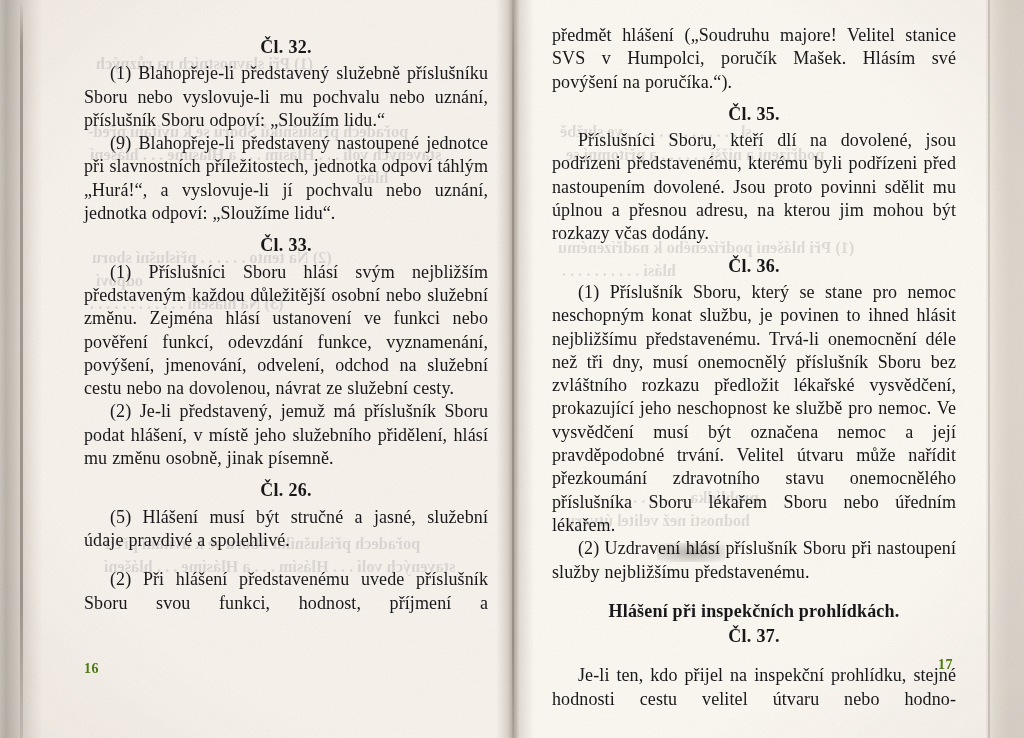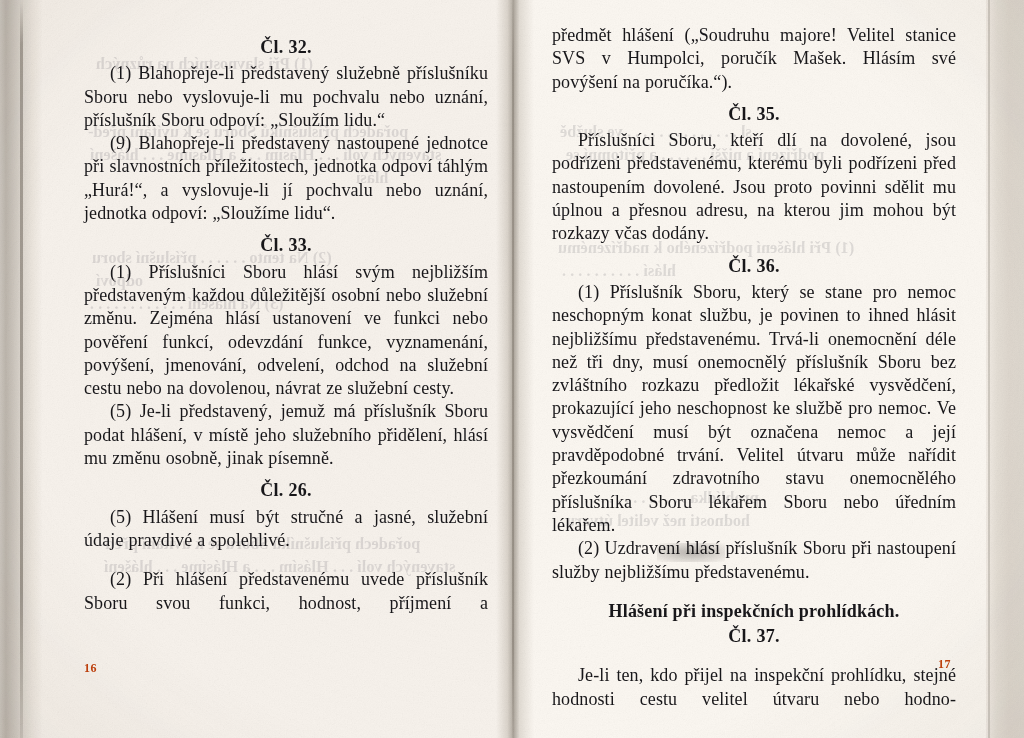--- a/index.html
+++ b/index.html
@@ -184,23 +184,23 @@
   .artno   { margin: 9px 0 3px; letter-spacing: .3px; }
   .heading { margin: 16px 0 1px; letter-spacing: .2px; }
 
   .artno.tight  { margin-top: 0; }
   .heading + .artno { margin-top: 2px; }
 
   
 
   .folio {
     position: absolute;
-    font-size: 12px;
+    font-size: 14px;
     font-weight: 700;
-    color: #c2410c;
+    color: #4d7c0f;
     letter-spacing: .5px;
   }
 
   .folio-left  { left: 84px;  top: 661px; }
   .folio-right { left: 938px; top: 657px; }
 
   
 
   .ghost {
     position: absolute;
@@ -265,21 +265,21 @@
 
     <p class="para">(1) Blahopřeje-li představený služebně příslušníku Sboru nebo vyslovuje-li mu pochvalu nebo uznání, příslušník Sboru odpoví: „Sloužím lidu.“</p>
 
     <p class="para">(9) Blahopřeje-li představený nastoupené jednotce při slavnostních příležitostech, jednotka odpoví táhlým „Hurá!“, a vyslovuje-li jí pochvalu nebo uznání, jednotka odpoví: „Sloužíme lidu“.</p>
 
 
     <div class="artno">Čl. 33.</div>
 
     <p class="para">(1) Příslušníci Sboru hlásí svým nejbližším představeným každou důležitější osobní nebo služební změnu. Zejména hlásí ustanovení ve funkci nebo pověření funkcí, odevzdání funkce, vyznamenání, povýšení, jmenování, odvelení, odchod na služební cestu nebo na dovolenou, návrat ze služební cesty.</p>
 
-    <p class="para">(5) Je-li představený, jemuž má příslušník Sboru podat hlášení, v místě jeho služebního přidělení, hlásí mu změnu osobně, jinak písemně.</p>
+    <p class="para">(2) Je-li představený, jemuž má příslušník Sboru podat hlášení, v místě jeho služebního přidělení, hlásí mu změnu osobně, jinak písemně.</p>
 
     <div class="artno">Čl. 26.</div>
 
     <p class="para">(5) Hlášení musí být stručné a jasné, služební údaje pravdivé a spolehlivé.</p>
 
     <p class="para full-justify">(2) Při hlášení představenému uvede příslušník Sboru svou funkci, hodnost, příjmení a</p>
   </div>
 
   <div class="folio folio-left">16</div>
 

